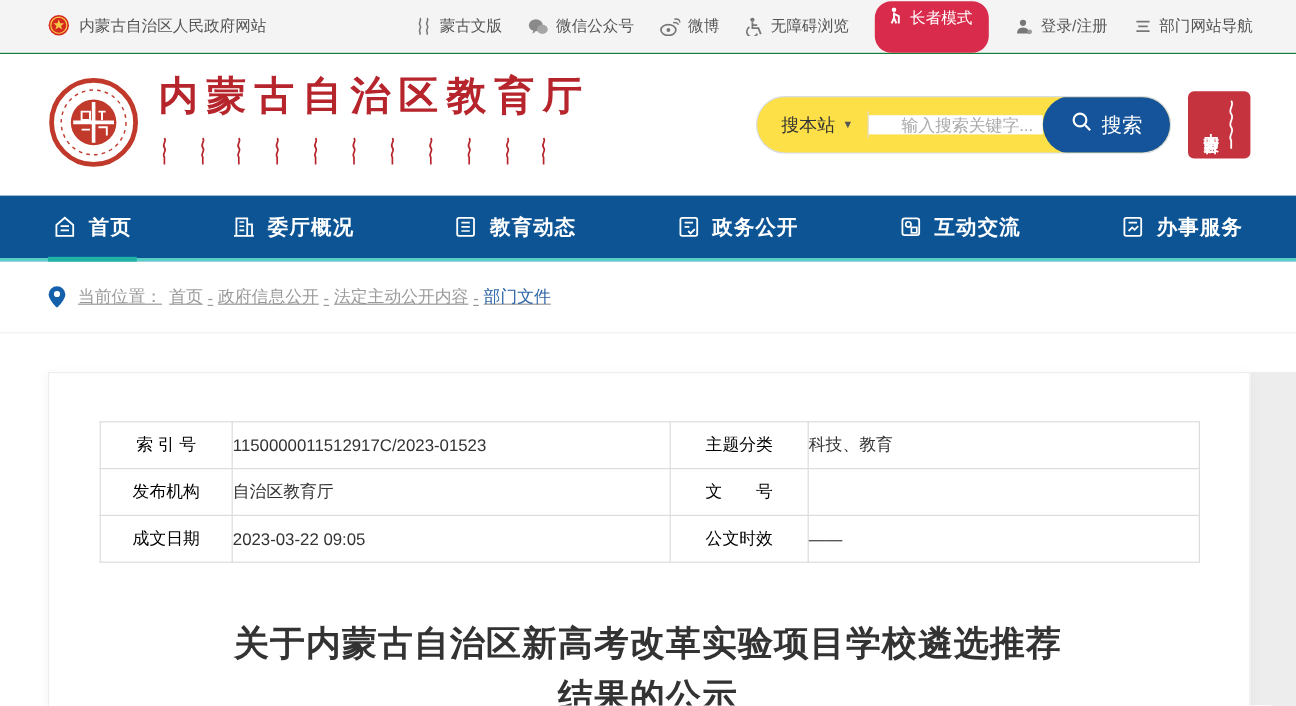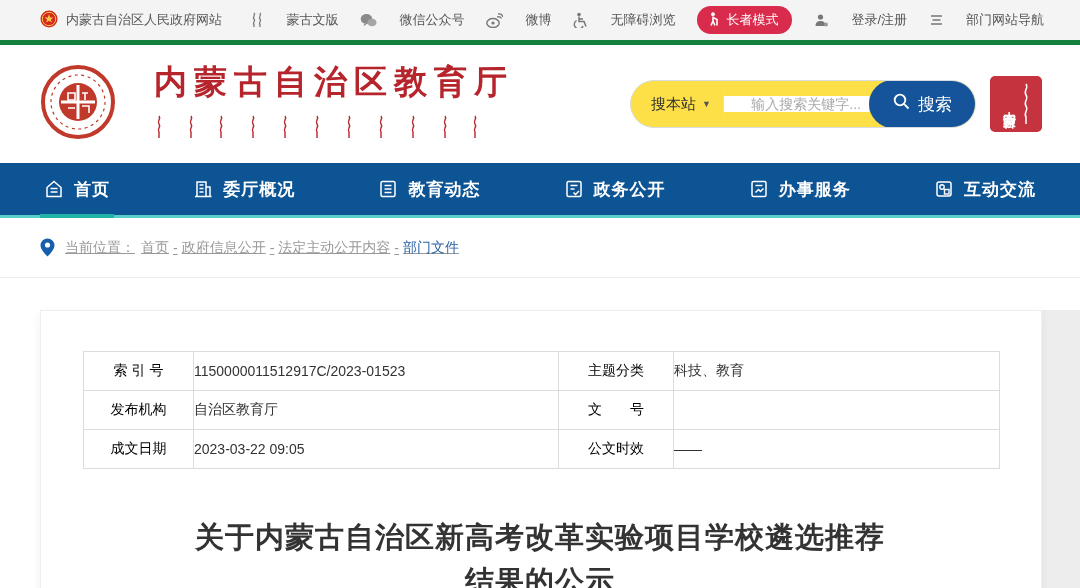--- a/index.html
+++ b/index.html
@@ -1,32 +1,32 @@
 <!DOCTYPE html>
 <html><head>
 <meta charset="utf-8">
 <style>
   * { margin:0; padding:0; box-sizing:border-box; }
   html,body { width:1080px; height:588px; overflow:hidden; background:#fff;
     font-family:"Liberation Sans","DejaVu Sans",sans-serif; }
 
   
-  .topbar { height:45px; background:#f4f4f4; border-bottom:5px solid #15803d;
+  .topbar { height:45px; background:#f4f4f4; border-bottom:1px solid #15803d;
     display:flex; align-items:center; padding:0 36px 0 40px; font-size:13px; color:#555; }
   .topbar-left { display:flex; align-items:center; gap:8px; cursor:pointer; }
   .topbar-right { margin-left:auto; display:flex; align-items:center; gap:22px; }
-  .toplink { display:flex; align-items:center; gap:22px; color:#555; cursor:pointer; white-space:nowrap; }
+  .toplink { display:flex; align-items:center; gap:6px; color:#555; cursor:pointer; white-space:nowrap; }
   .toplink svg { display:block; }
-  .elder-pill { background:#d92b4b; color:#fff; border-radius:14px; padding:5px 14px 5px 10px;
+  .elder-pill { background:#d92b4b; color:#fff; border-radius:14px; padding:5px 14px 20px 10px;
     display:flex; align-items:center; gap:6px; font-size:13px; }
 
   
   .header { height:118px; background:#fff; display:flex; align-items:center; padding:0 38px 0 40px; }
   .brand { display:flex; align-items:center; gap:16px; cursor:pointer; }
-  .brand-text { display:flex; flex-direction:column; gap:16px;margin-left:22px; }
+  .brand-text { display:flex; flex-direction:column; gap:16px; }
   .brand-title { font-family:"Liberation Serif","DejaVu Serif",serif; font-weight:700;
     font-size:33px; color:#b6242c; letter-spacing:7px; line-height:1; white-space:nowrap; }
   .search-area { margin-left:auto; display:flex; align-items:center; gap:14px; }
   .search-pill { width:346px; height:48px; border:1px solid #d8dde3; border-radius:26px;
     display:flex; align-items:center; background:#fde047; overflow:hidden; }
   .search-scope { display:flex; align-items:center; gap:6px; padding:0 12px 0 20px;
     font-size:15px; color:#333; cursor:pointer; white-space:nowrap; }
   .search-scope .caret { font-size:9px; color:#555; }
   .search-divider { width:1px; height:22px; background:#ddd; }
   .search-input { flex:1; border:none; outline:none; font-size:14px; color:#333; padding:0 8px 0 12px; min-width:0;text-align:right; }
@@ -247,36 +247,36 @@
           <rect x="3" y="2.5" width="14" height="15" rx="1.5" fill="none" stroke="#fff" stroke-width="1.5"></rect>
           <path d="M6.5,6.5 h7 M6.5,10 h4" stroke="#fff" stroke-width="1.4"></path>
           <path d="M9.5,13.5 l2,2 l3.5,-3.5" fill="none" stroke="#fff" stroke-width="1.5"></path>
         </svg>
     </span>
     <span>政务公开</span>
   </div>
   <div class="nav-item">
     <span>
       <svg width="20" height="20" viewBox="0 0 20 20">
+          <rect x="3" y="3" width="14" height="14" rx="2" fill="none" stroke="#fff" stroke-width="1.5"></rect>
+          <circle cx="8" cy="8" r="2.2" fill="none" stroke="#fff" stroke-width="1.4"></circle>
+          <rect x="10.5" y="10.5" width="4.5" height="4.5" fill="none" stroke="#fff" stroke-width="1.4"></rect>
+        </svg>
+    </span>
+    <span>互动交流</span>
+  </div>
+  <div class="nav-item">
+    <span>
+      <svg width="20" height="20" viewBox="0 0 20 20">
           <rect x="3" y="2.5" width="14" height="15" rx="1.5" fill="none" stroke="#fff" stroke-width="1.5"></rect>
           <path d="M6.5,6.5 h7" stroke="#fff" stroke-width="1.4"></path>
           <path d="M6.5,13.5 l3,-3 l2,2 l3,-3" fill="none" stroke="#fff" stroke-width="1.5"></path>
         </svg>
     </span>
     <span>办事服务</span>
-  </div>
-  <div class="nav-item">
-    <span>
-      <svg width="20" height="20" viewBox="0 0 20 20">
-          <rect x="3" y="3" width="14" height="14" rx="2" fill="none" stroke="#fff" stroke-width="1.5"></rect>
-          <circle cx="8" cy="8" r="2.2" fill="none" stroke="#fff" stroke-width="1.4"></circle>
-          <rect x="10.5" y="10.5" width="4.5" height="4.5" fill="none" stroke="#fff" stroke-width="1.4"></rect>
-        </svg>
-    </span>
-    <span>互动交流</span>
   </div>
 </div>
 
 <div class="crumbbar">
   <span class="pin">
     <svg width="15" height="19" viewBox="0 0 15 19">
         <path d="M7.5,0.5 a7,7 0 0 1 7,7 c0,4.5 -7,11 -7,11 c0,0 -7,-6.5 -7,-11 a7,7 0 0 1 7,-7 Z" fill="#1460aa"></path>
         <circle cx="7.5" cy="7" r="2.6" fill="#fff"></circle>
       </svg>
   </span>

